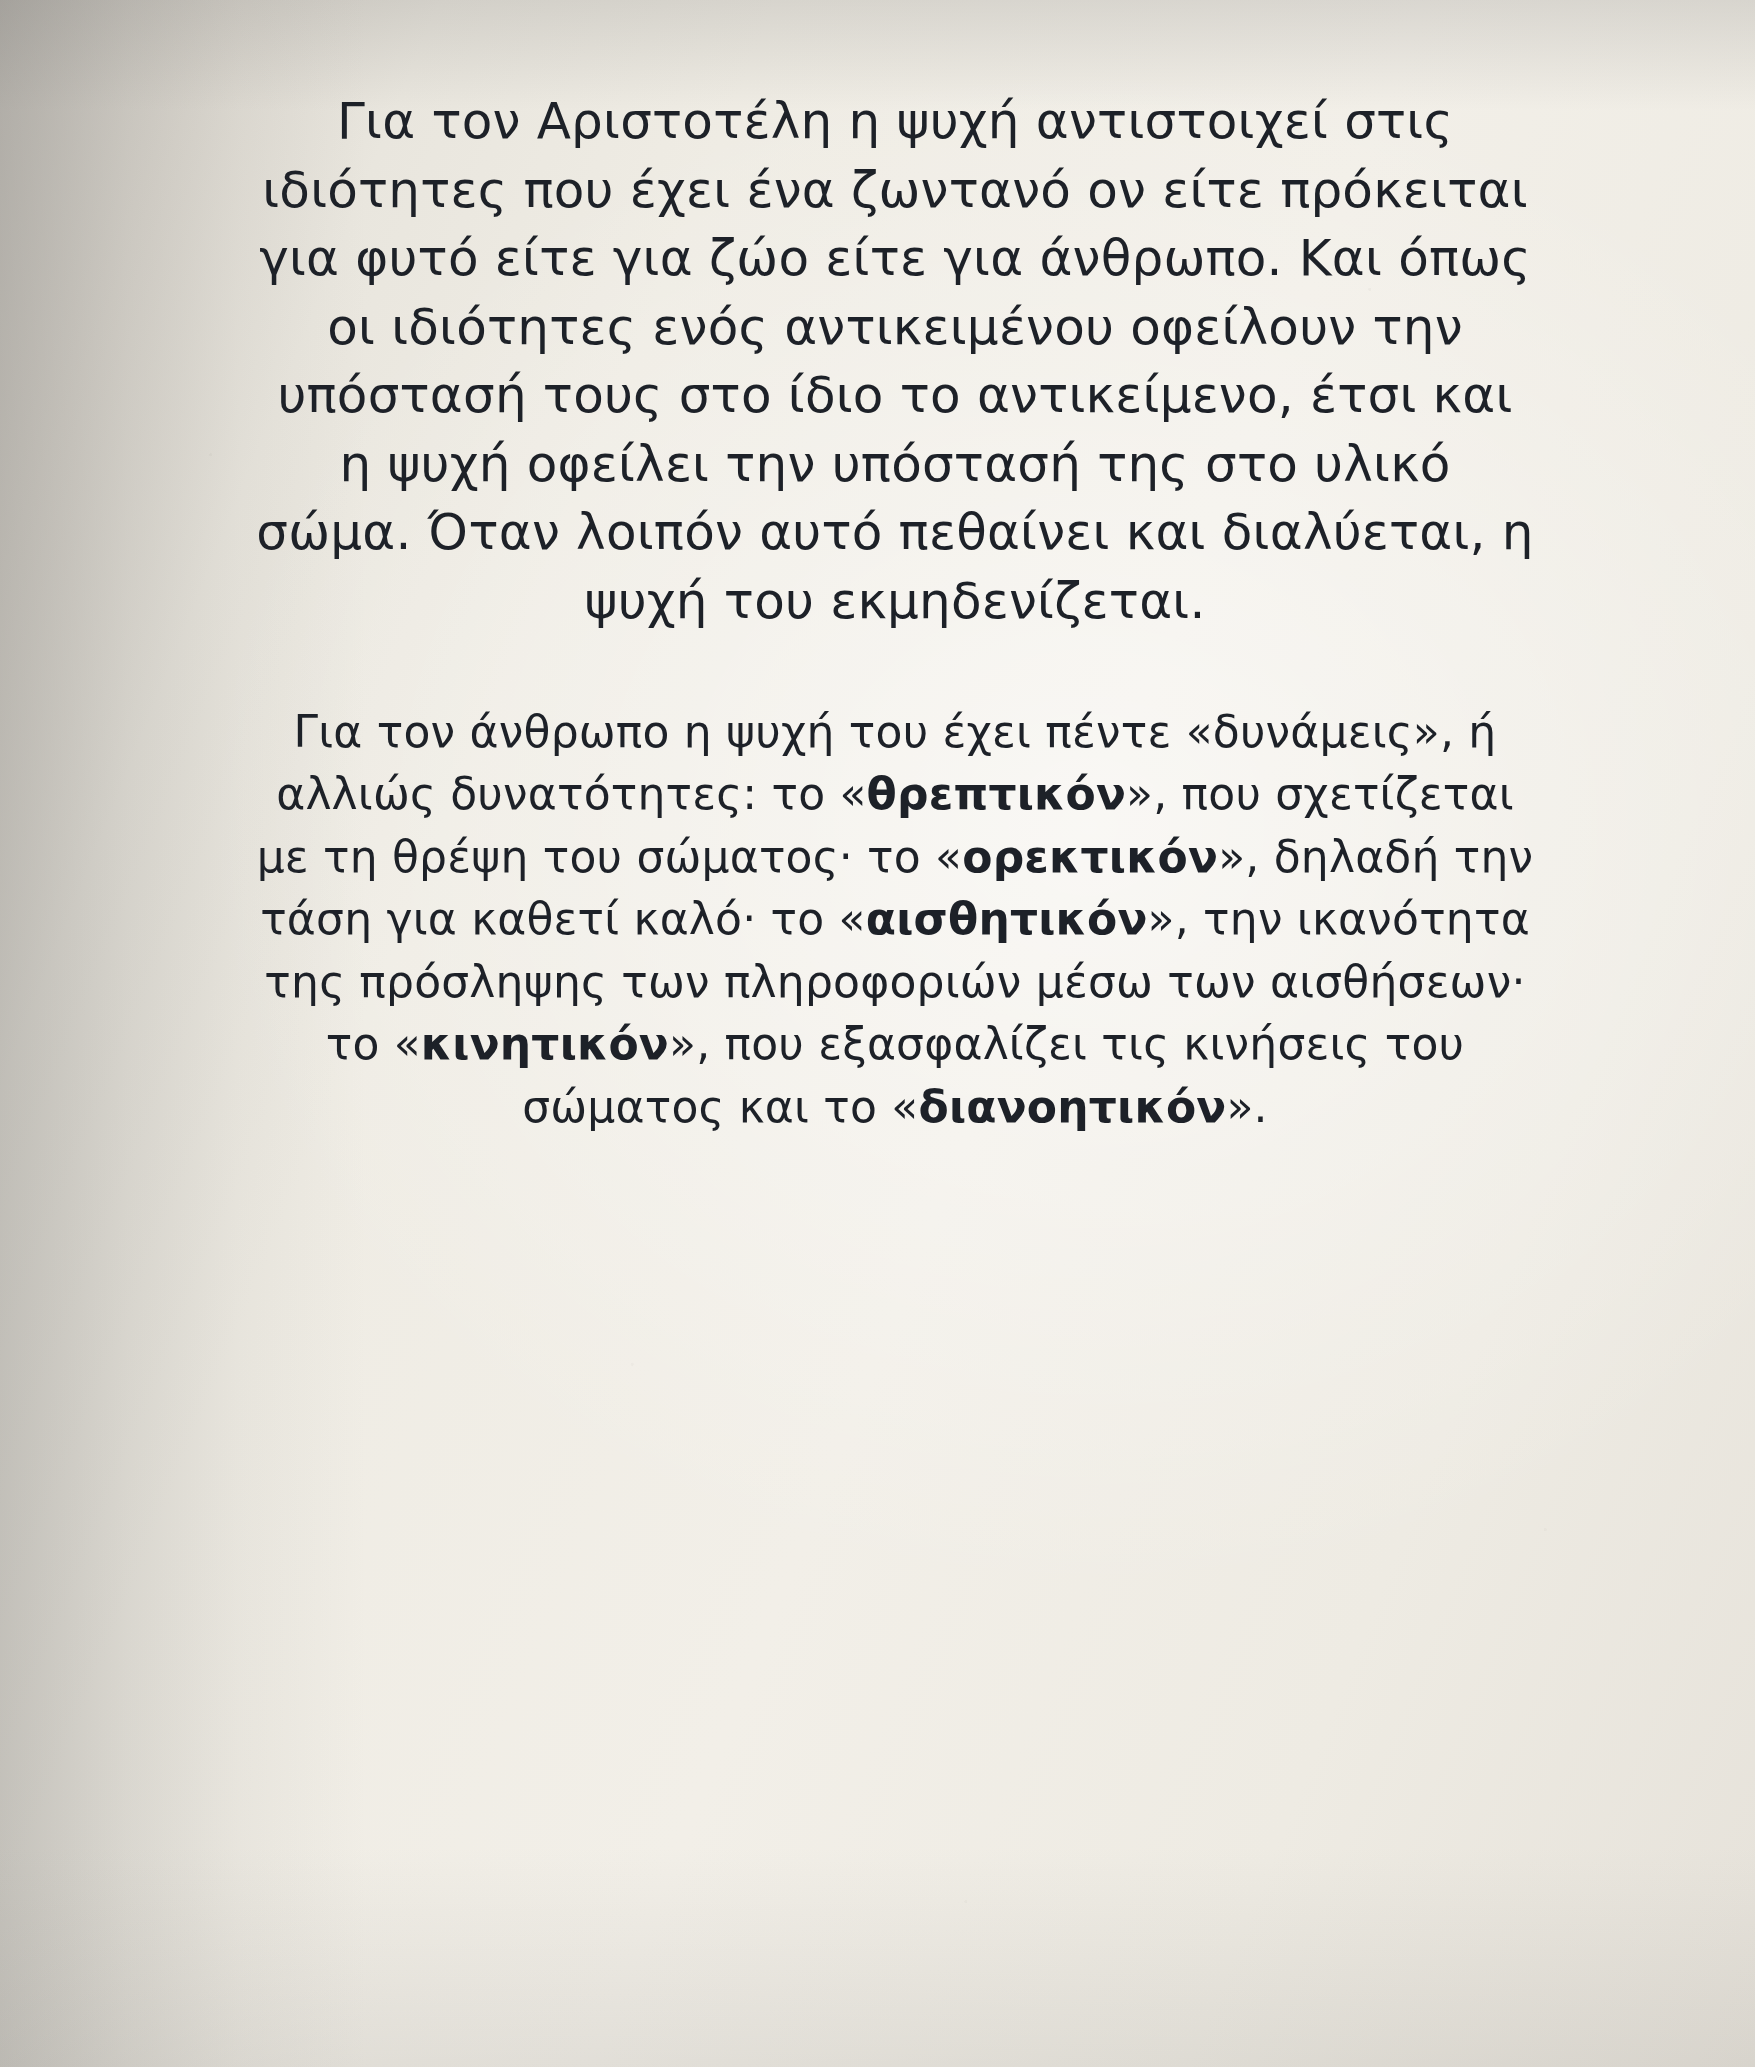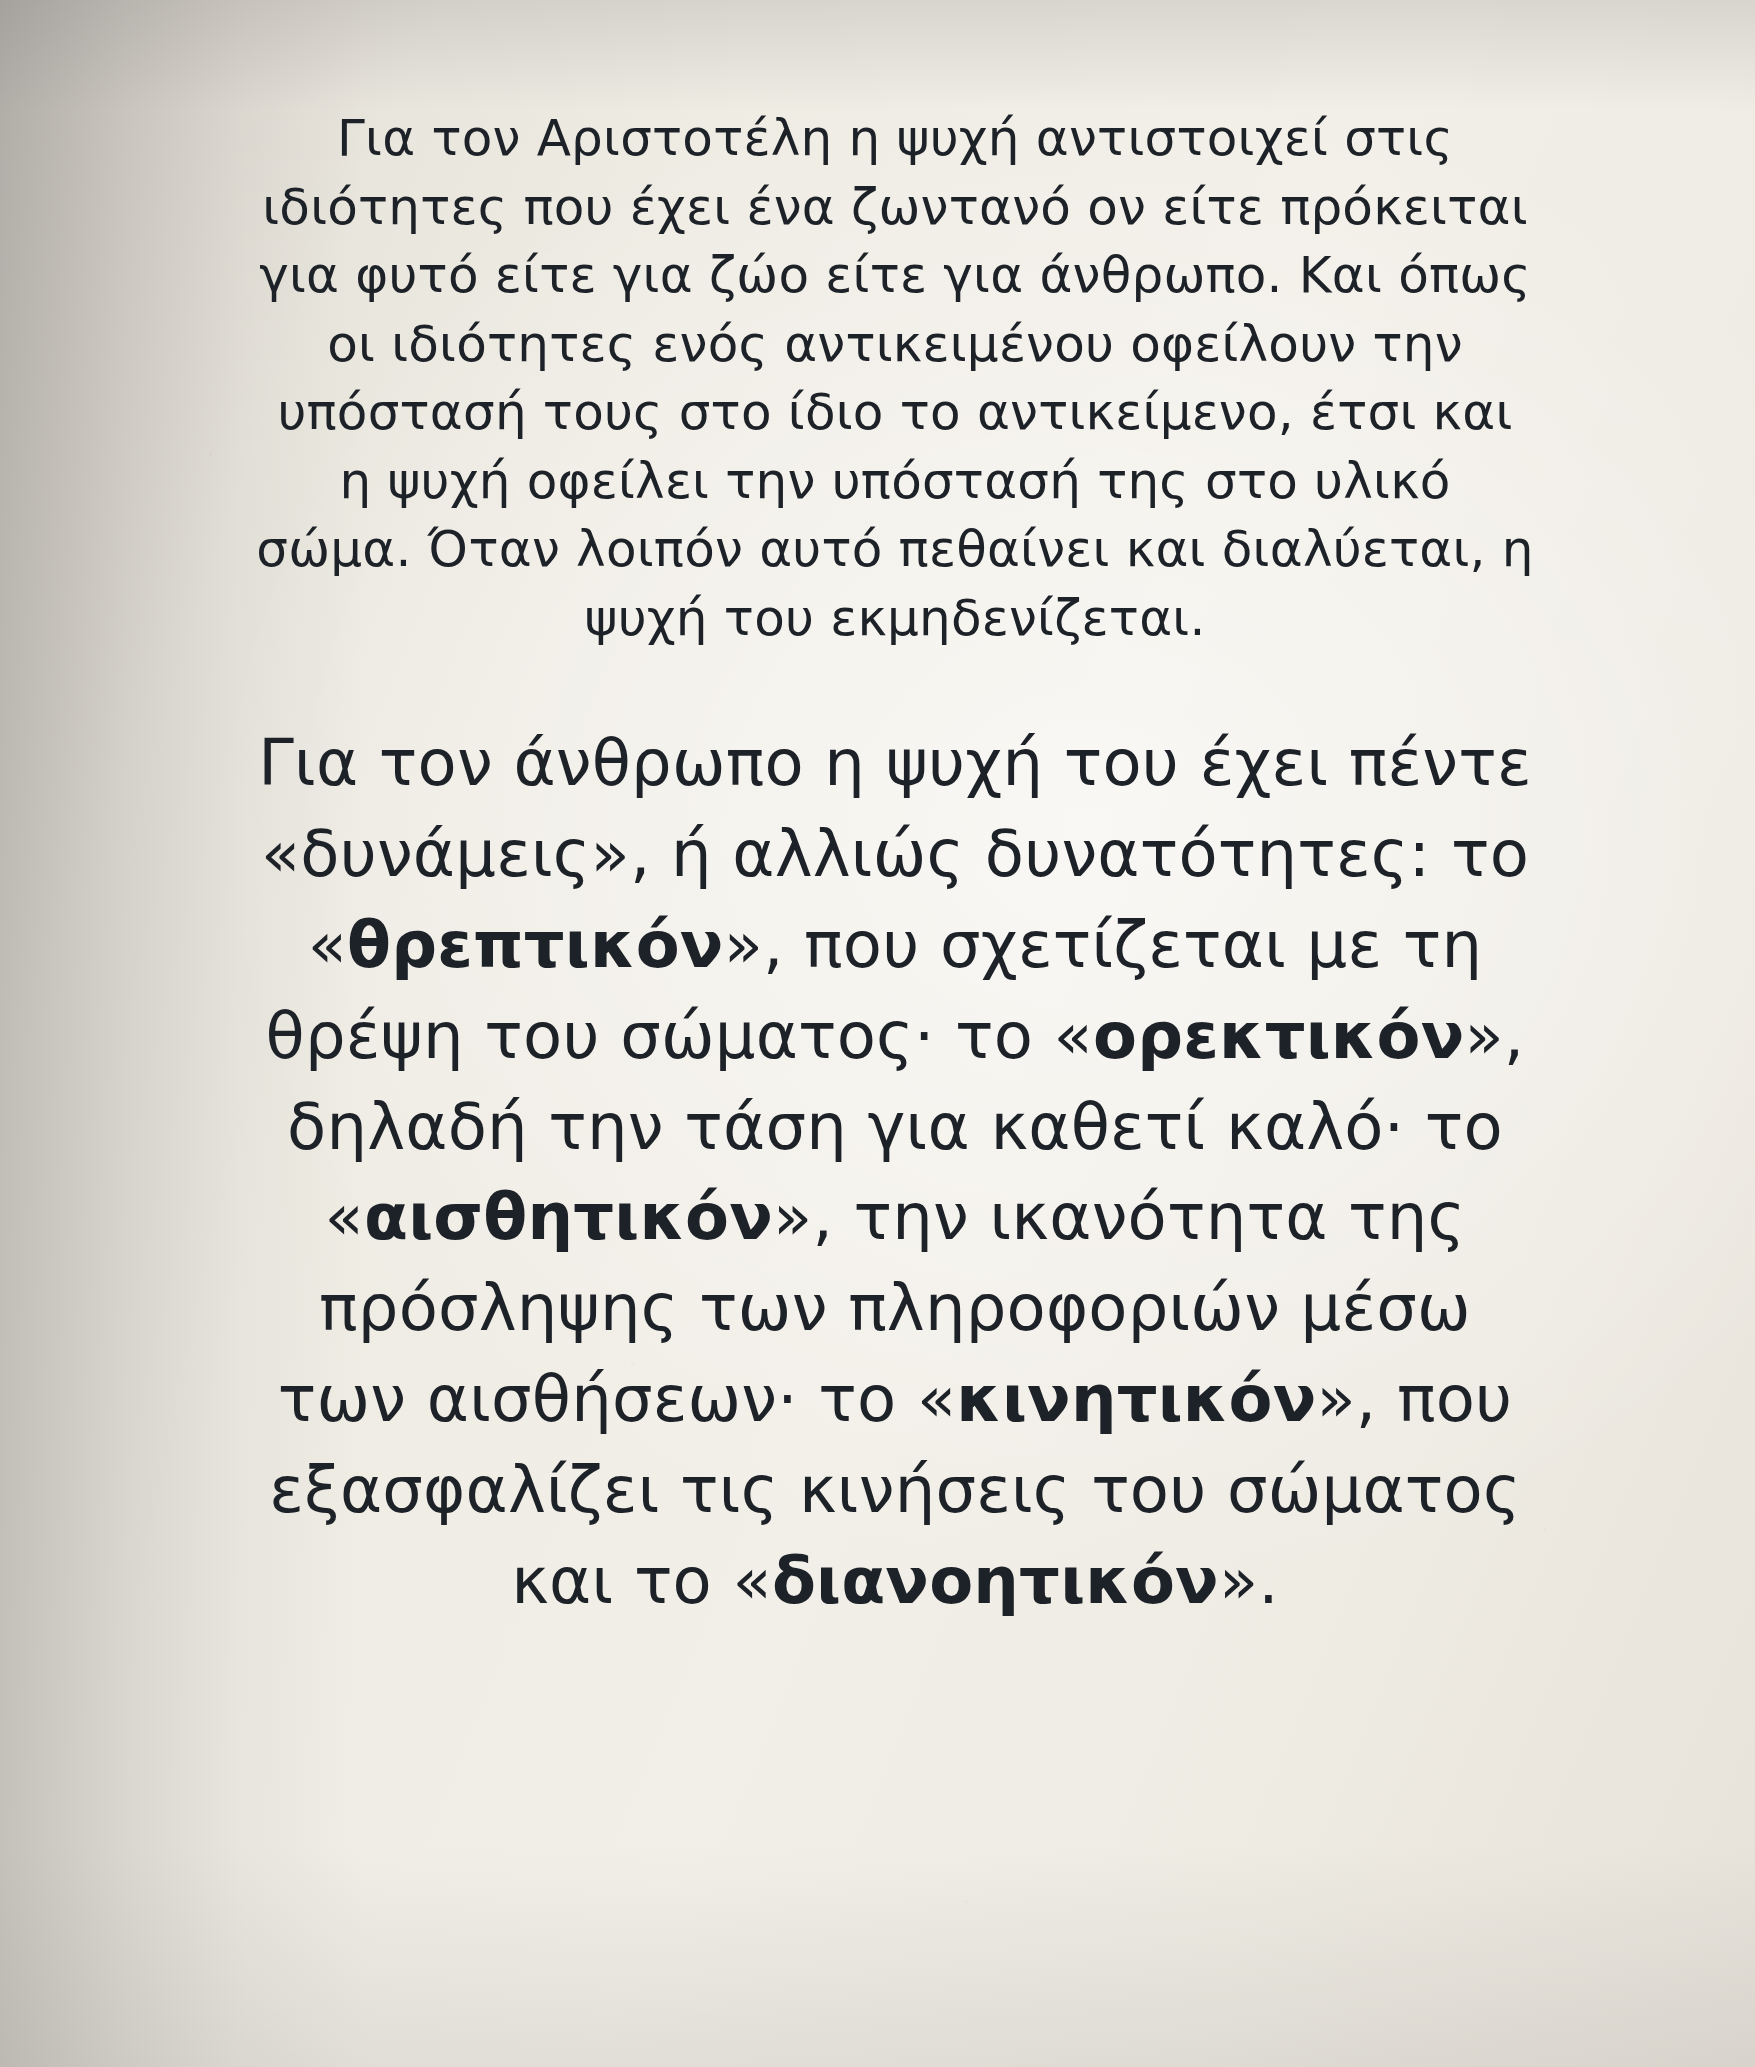--- a/index.html
+++ b/index.html
@@ -54,39 +54,39 @@
       radial-gradient(circle at 12% 22%, rgba(120,115,108,0.10) 0 1.3px, transparent 1.7px),
       radial-gradient(circle at 78% 14%, rgba(120,115,108,0.10) 0 1.3px, transparent 1.7px),
       radial-gradient(circle at 36% 66%, rgba(120,115,108,0.09) 0 1.3px, transparent 1.7px),
       radial-gradient(circle at 88% 74%, rgba(120,115,108,0.09) 0 1.3px, transparent 1.7px),
       radial-gradient(circle at 55% 92%, rgba(120,115,108,0.08) 0 1.3px, transparent 1.7px);
   }
 
   .content {
     position: absolute;
     left: 256px;
-    top: 104px;
+    top: 87px;
     width: 1278px;
     text-align: center;
   }
 
   .paragraph {
     color: #1d2128;
     font-family: "DejaVu Sans", sans-serif;
     font-size: 50px;
     line-height: 1.37;
     letter-spacing: 0.2px;
     text-align: center;
     margin: 0;
   }
   .paragraph + .paragraph {
     margin-top: 66px;
   }
   .paragraph.second {
-    font-size: 64px;
+    font-size: 44px;
     line-height: 1.42;
   }
   .term {
     font-weight: 700;
   }
 </style>
 </head>
 <body>
 
 <div class="page">

